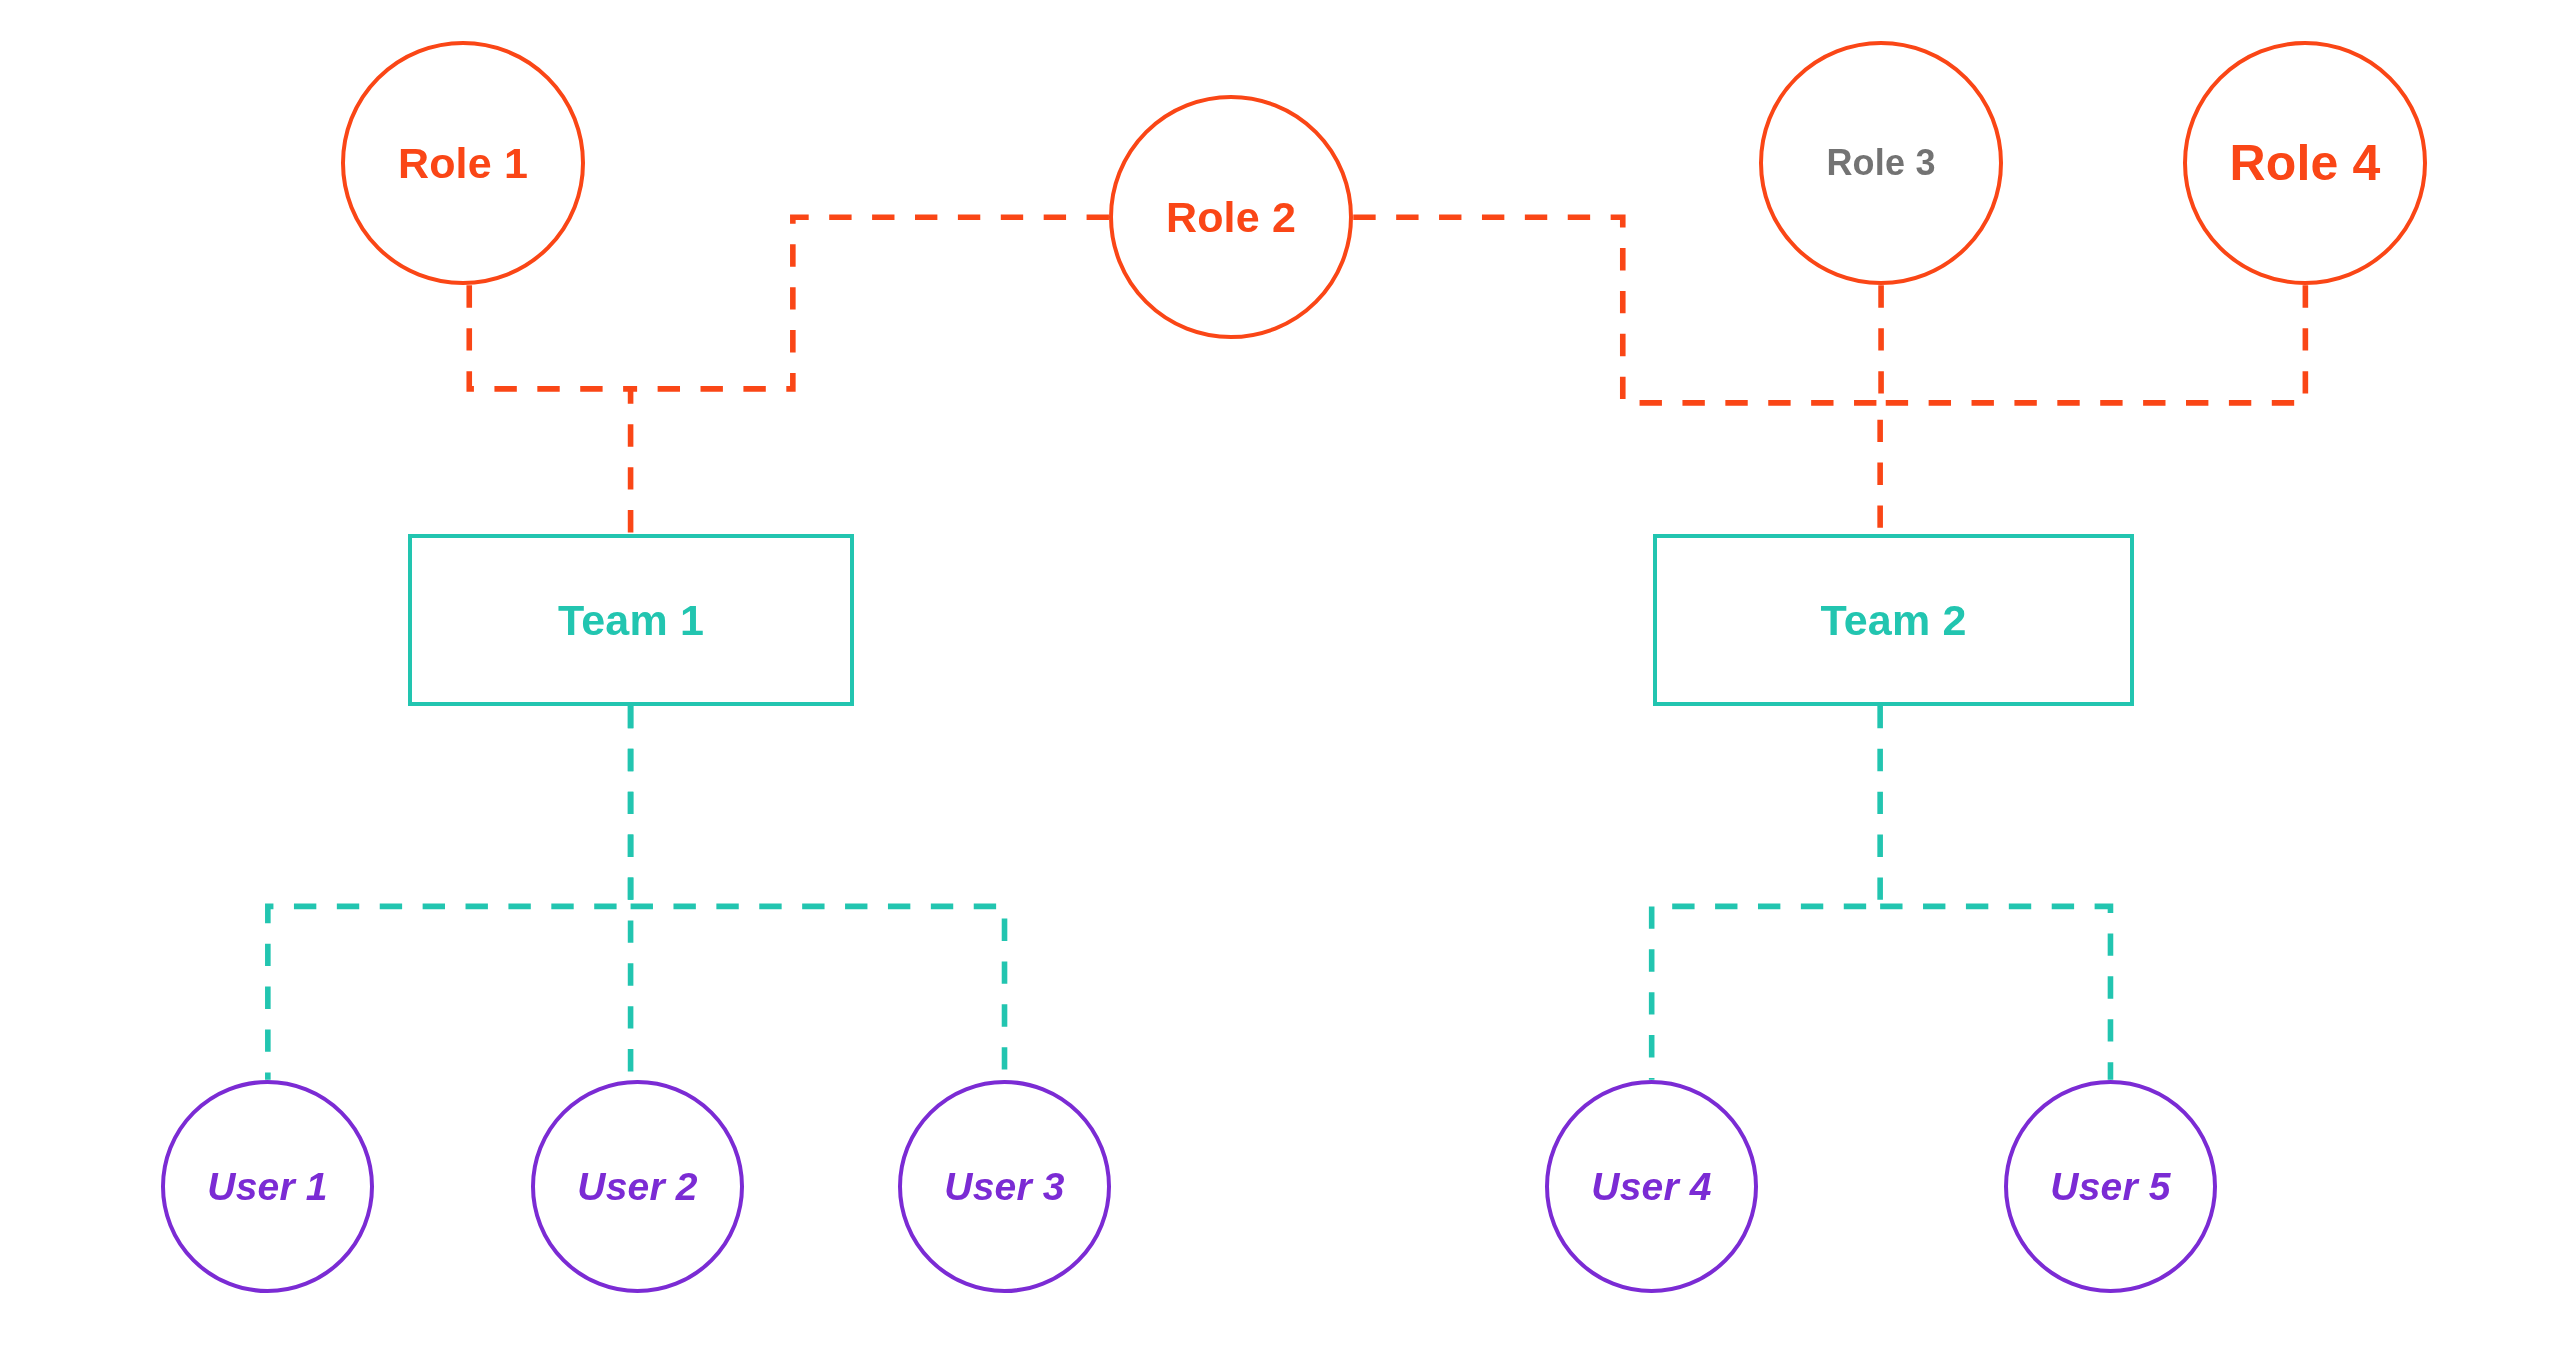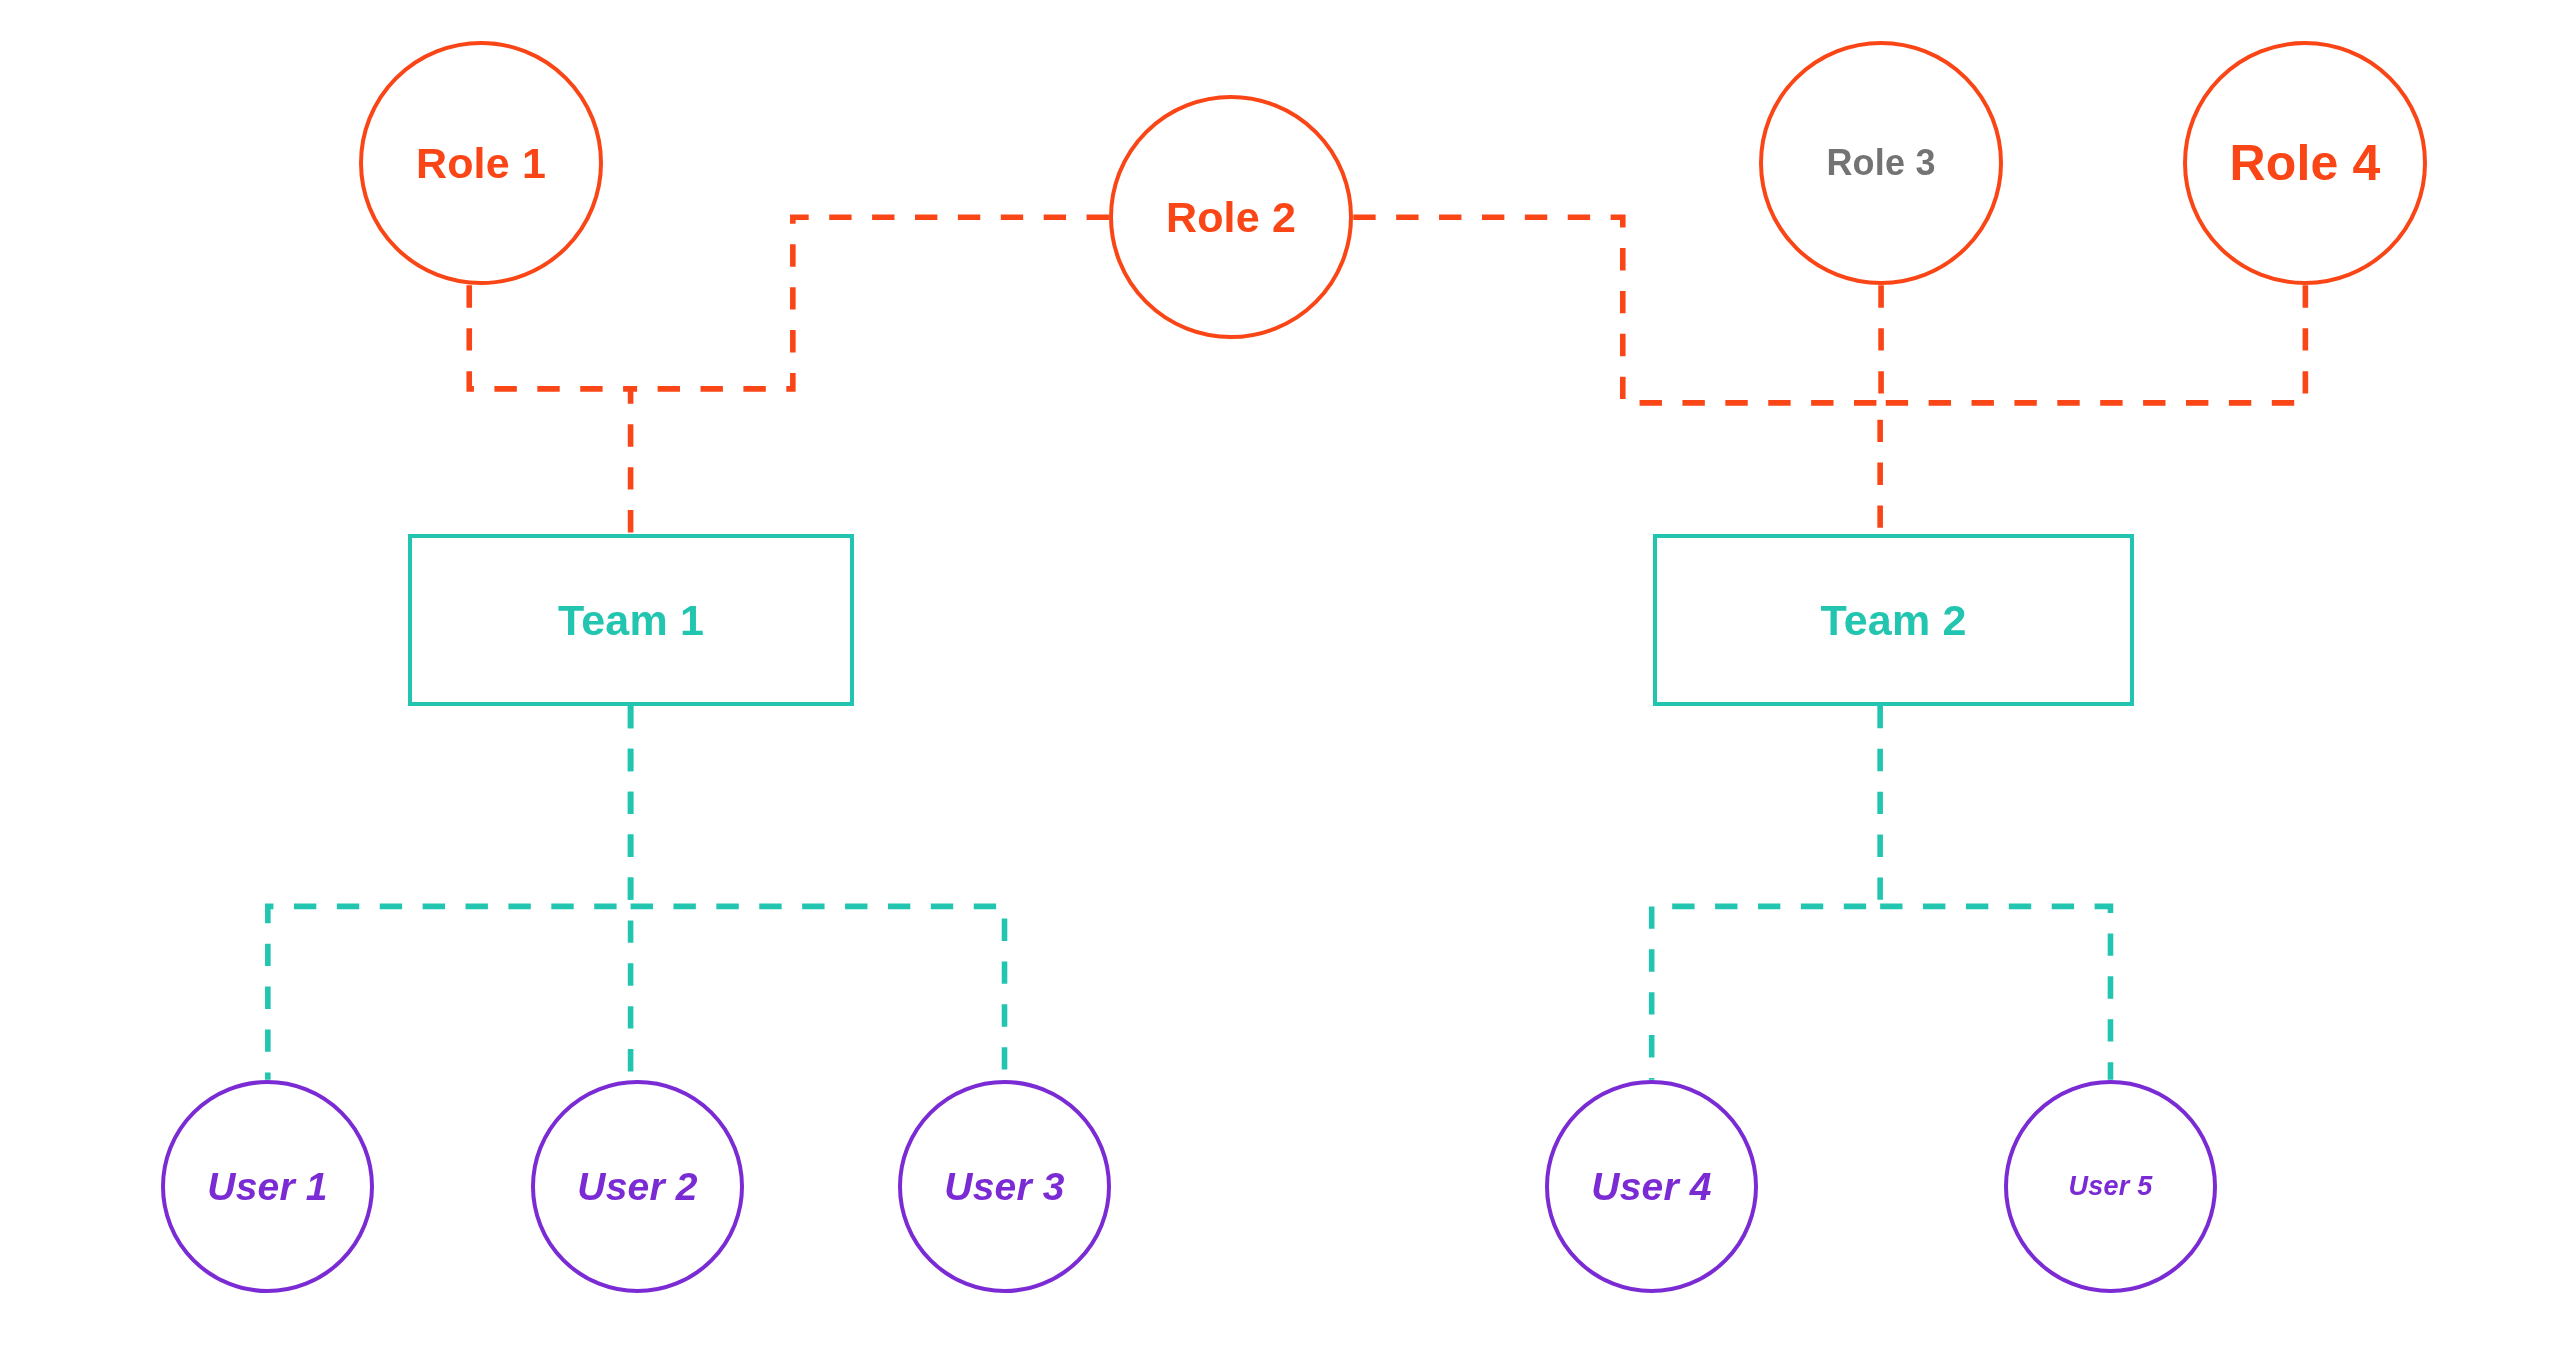--- a/index.html
+++ b/index.html
@@ -61,21 +61,21 @@
       <polyline points="1451,233 1740,233 1740,432 2016,432 2016,573" fill="none" stroke="#FA4616" stroke-width="6" stroke-dasharray="24 22" stroke-linecap="butt"></polyline>
       <polyline points="2017,306 2017,432" fill="none" stroke="#FA4616" stroke-width="6" stroke-dasharray="24 22" stroke-linecap="butt"></polyline>
       <polyline points="2472,306 2472,432 2016,432" fill="none" stroke="#FA4616" stroke-width="6" stroke-dasharray="24 22" stroke-linecap="butt"></polyline>
       <polyline points="676,757 676,972 287,972 287,1158" fill="none" stroke="#22C5B0" stroke-width="6" stroke-dasharray="24 22" stroke-linecap="butt"></polyline>
       <polyline points="676,757 676,1158" fill="none" stroke="#22C5B0" stroke-width="6" stroke-dasharray="24 22" stroke-linecap="butt"></polyline>
       <polyline points="676,972 1077,972 1077,1158" fill="none" stroke="#22C5B0" stroke-width="6" stroke-dasharray="24 22" stroke-linecap="butt"></polyline>
       <polyline points="2016,757 2016,972 1771,972 1771,1158" fill="none" stroke="#22C5B0" stroke-width="6" stroke-dasharray="24 22" stroke-linecap="butt"></polyline>
       <polyline points="2016,972 2263,972 2263,1158" fill="none" stroke="#22C5B0" stroke-width="6" stroke-dasharray="24 22" stroke-linecap="butt"></polyline>
     </svg>
   <div id="nodes">
-      <div class="node role-node" style="left: 359px; top: 41px; width: 244px; height: 244px; border-width: 4.7px; border-color: rgb(250, 70, 22);">
+      <div class="node role-node" style="left: 341px; top: 41px; width: 244px; height: 244px; border-width: 4.7px; border-color: rgb(250, 70, 22);">
         <span class="node-label" style="color: rgb(250, 70, 22); font-size: 43px;">Role 1</span>
       </div>
       <div class="node role-node" style="left: 1109px; top: 95px; width: 244px; height: 244px; border-width: 4.7px; border-color: rgb(250, 70, 22);">
         <span class="node-label" style="color: rgb(250, 70, 22); font-size: 43px;">Role 2</span>
       </div>
       <div class="node role-node" style="left: 1759px; top: 41px; width: 244px; height: 244px; border-width: 4.7px; border-color: rgb(250, 70, 22);">
         <span class="node-label" style="color: #737373; font-size: 36px;">Role 3</span>
       </div>
       <div class="node role-node" style="left: 2183px; top: 41px; width: 244px; height: 244px; border-width: 4.7px; border-color: rgb(250, 70, 22);">
         <span class="node-label" style="color: rgb(250, 70, 22); font-size: 50px;">Role 4</span>
@@ -92,17 +92,17 @@
       <div class="node user-node" style="left: 531px; top: 1080px; width: 213px; height: 213px; border-width: 4.7px; border-color: rgb(123, 43, 212);">
         <span class="node-label" style="color: rgb(123, 43, 212); font-size: 39px;">User 2</span>
       </div>
       <div class="node user-node" style="left: 898px; top: 1080px; width: 213px; height: 213px; border-width: 4.7px; border-color: rgb(123, 43, 212);">
         <span class="node-label" style="color: rgb(123, 43, 212); font-size: 39px;">User 3</span>
       </div>
       <div class="node user-node" style="left: 1545px; top: 1080px; width: 213px; height: 213px; border-width: 4.7px; border-color: rgb(123, 43, 212);">
         <span class="node-label" style="color: rgb(123, 43, 212); font-size: 39px;">User 4</span>
       </div>
       <div class="node user-node" style="left: 2004px; top: 1080px; width: 213px; height: 213px; border-width: 4.7px; border-color: rgb(123, 43, 212);">
-        <span class="node-label" style="color: rgb(123, 43, 212); font-size: 27px;">User 5</span>
+        <span class="node-label" style="color: rgb(123, 43, 212); font-size: 39px;">User 5</span>
       </div>
     </div>
 </div>
 
 
 </body></html>

